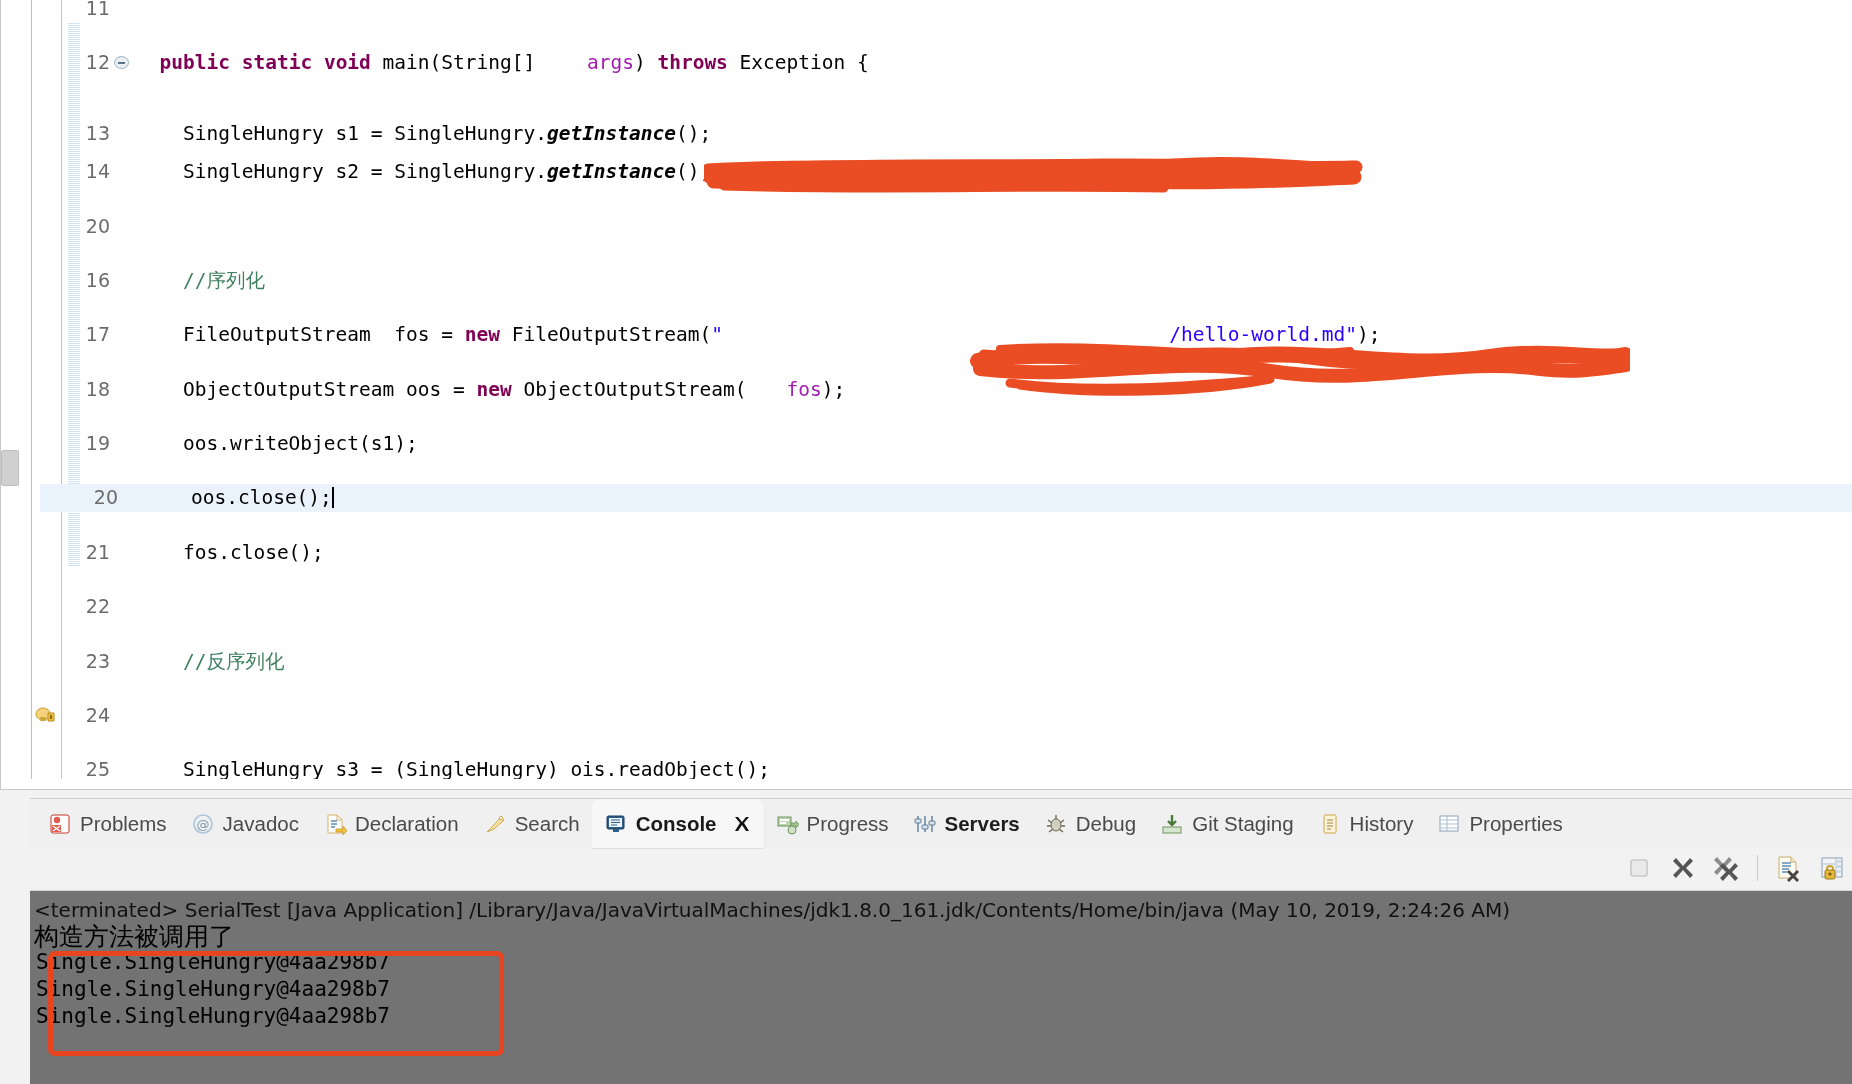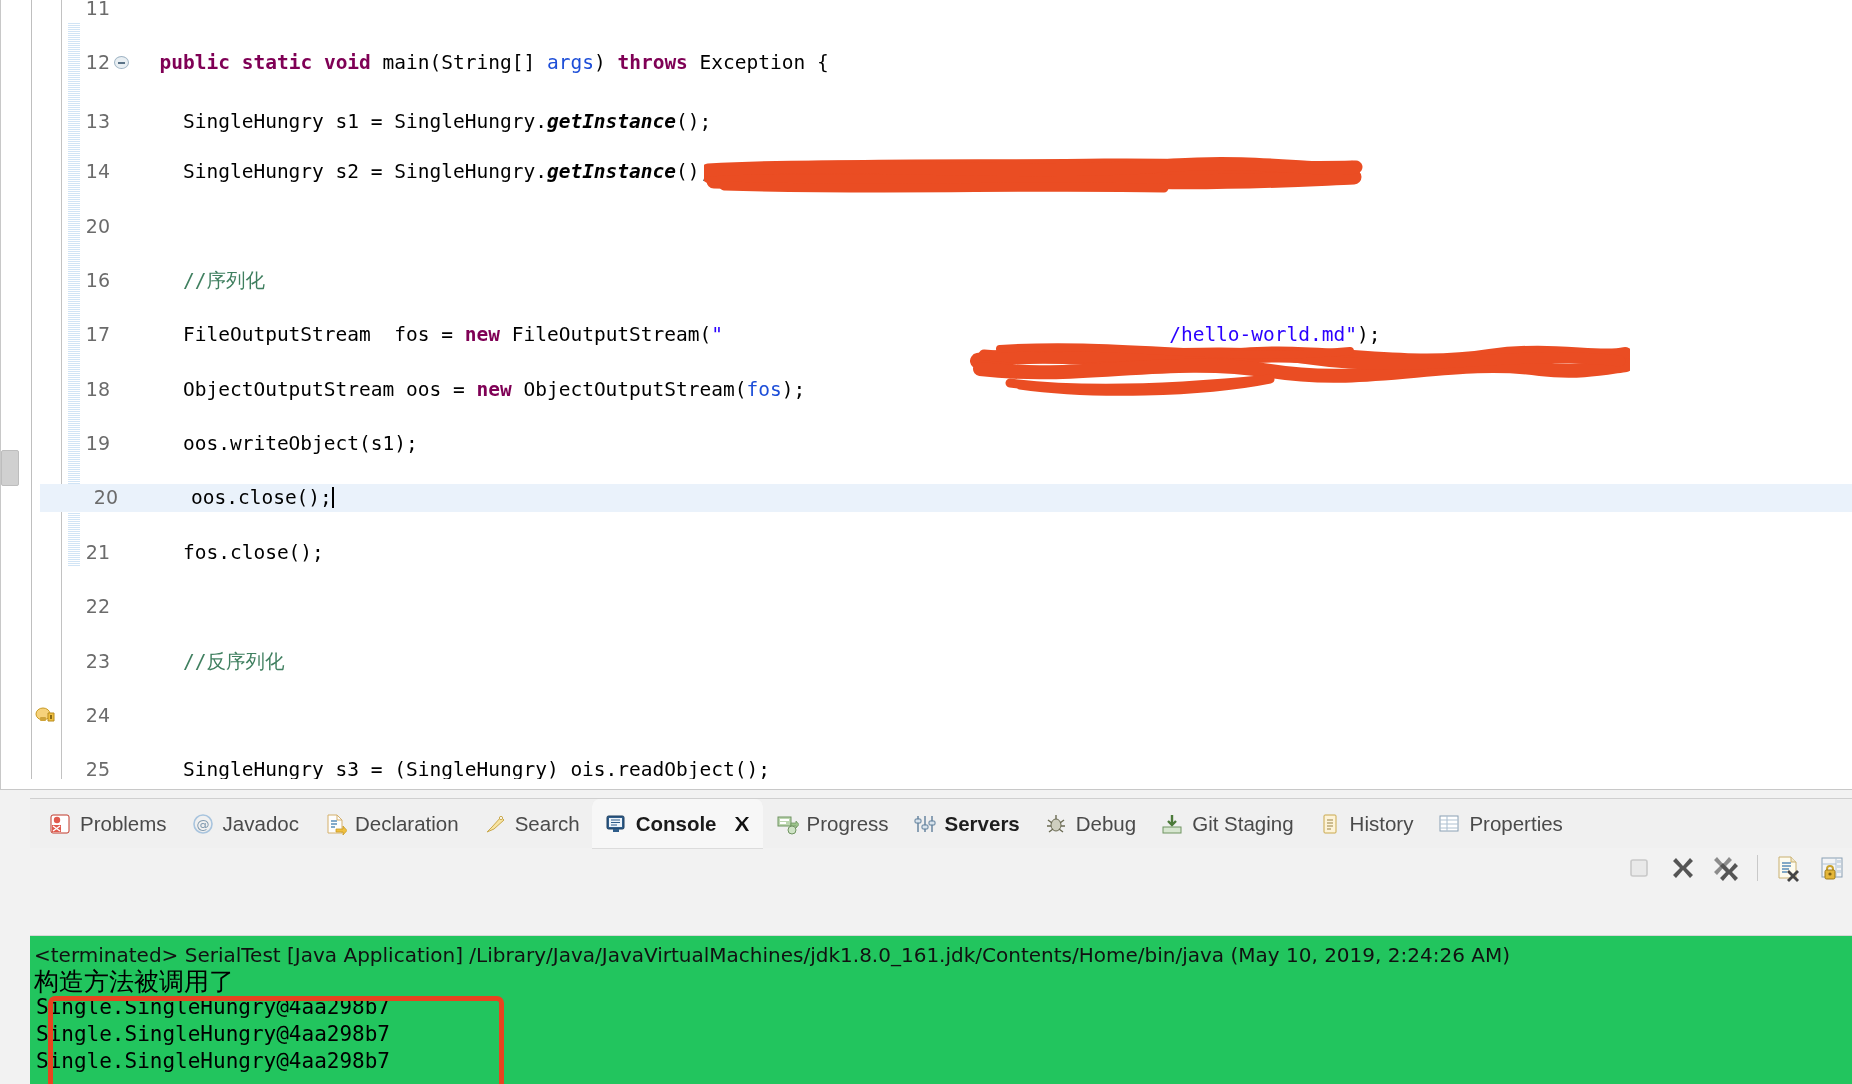--- a/index.html
+++ b/index.html
@@ -64,21 +64,21 @@
     position: absolute; left: 0; width: 78px; text-align: right;
     color: #6b6b6b; font-size: 19px;
     font-family: "DejaVu Sans", "Liberation Sans", sans-serif;
   }
   .ltext { position: absolute; left: 104px; }
 
   
   .kw   { color: #7f0055; font-weight: bold; }
   .cmt  { color: #3f7f5f; }
   .str  { color: #2a00ff; }
-  .par  { color: #1d4ed8; }
+  .par  { color: #a21caf; margin-left: 40px; }
   .mth  { font-style: italic; font-weight: bold; }
   .warnu { border-bottom: 2px dotted #d8a200; }
 
   
   .fold {
     position: absolute; left: 82px; top: 8px;
     width: 15px; height: 13px; border-radius: 50%;
     background: #e9eff3; border: 1px solid #9fb4c4;
   }
   .fold::after {
@@ -134,23 +134,22 @@
 
   .cons-toolbar {
     position: absolute; right: 6px; top: 60px; height: 36px;
     display: flex; align-items: center; gap: 16px;
   }
   .tb-ico { width: 28px; height: 28px; display: inline-block; }
   .tb-sep { width: 1px; height: 26px; background: #c9c9c9; }
 
   .console-body {
     position: absolute; left: 30px; top: 100px; right: 0; bottom: 0;
-    background: #22c55e;
+    background: #737373;
     border-top: 1px solid #d7d7d7;
-    margin-top: 45px;
   }
   .cons-line {
     font-family: "DejaVu Sans Mono", "Liberation Mono", monospace;
     font-size: 21px; line-height: 27px; color: #000; white-space: pre;
   }
   .cons-head {
     font-family: "DejaVu Sans", "Liberation Sans", sans-serif;
     font-size: 20px; line-height: 30px; color: #111; white-space: pre;
     padding-left: 4px; padding-top: 4px;
   }
@@ -169,21 +168,21 @@
 
   <div class="editor">
     <div class="left-thumb"></div>
     <div class="editor-frame">
       <div class="ann-col"></div>
       <div class="gutter-sep" style="left:29px;"></div>
       <div class="block-strip" id="block-strip" style="top: 27.2px; height: 544px;"></div>
       <div class="code-area" id="code-area">
           <div class="line" style="top: 0px;"><span class="lno">11</span><span class="ltext"></span></div>
           <div class="line" style="top: 27.2px;"><span class="lno">12</span><span class="fold" style="top: 7px;"></span><span class="ltext">  <span class="kw">public</span> <span class="kw">static</span> <span class="kw">void</span> main(String[] <span class="par">args</span>) <span class="kw">throws</span> Exception {</span></div>
-          <div class="line" style="top: 59px;"><span class="lno">13</span><span class="ltext">    SingleHungry s1 = SingleHungry.<span class="mth">getInstance</span>();</span></div>
+          <div class="line" style="top: 71px;"><span class="lno">13</span><span class="ltext">    SingleHungry s1 = SingleHungry.<span class="mth">getInstance</span>();</span></div>
           <div class="line" style="top: 81.6px;"><span class="lno">14</span><span class="ltext">    SingleHungry s2 = SingleHungry.<span class="mth">getInstance</span>();</span></div>
           <div class="line" style="top: 108.8px;"><span class="lno">20</span><span class="ltext"></span></div>
           <div class="line" style="top: 136px;"><span class="lno">16</span><span class="ltext">    <span class="cmt">//序列化</span></span></div>
           <div class="line" style="top: 163.2px;"><span class="lno">17</span><span class="ltext">    FileOutputStream  fos = <span class="kw">new</span> FileOutputStream(<span class="str">"                                      /hello-world.md"</span>);</span></div>
           <div class="line" style="top: 190.4px;"><span class="lno">18</span><span class="ltext">    ObjectOutputStream oos = <span class="kw">new</span> ObjectOutputStream(<span class="par">fos</span>);</span></div>
           <div class="line" style="top: 217.6px;"><span class="lno">19</span><span class="ltext">    oos.writeObject(s1);</span></div>
           <div class="line current" style="top: 244.8px; margin-left: 8px;"><span class="lno">20</span><span class="ltext">    oos.close();<span class="caret"></span></span></div>
           <div class="line" style="top: 272px;"><span class="lno">21</span><span class="ltext">    fos.close();</span></div>
           <div class="line" style="top: 299.2px;"><span class="lno">22</span><span class="ltext"></span></div>
           <div class="line" style="top: 326.4px;"><span class="lno">23</span><span class="ltext">    <span class="cmt">//反序列化</span></span></div>

